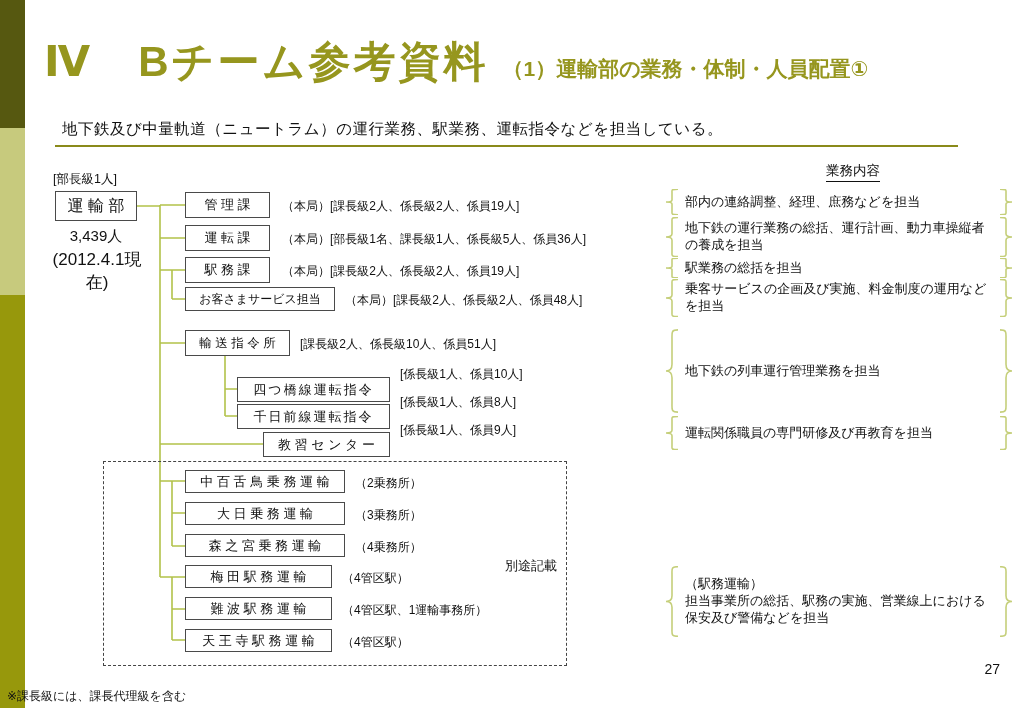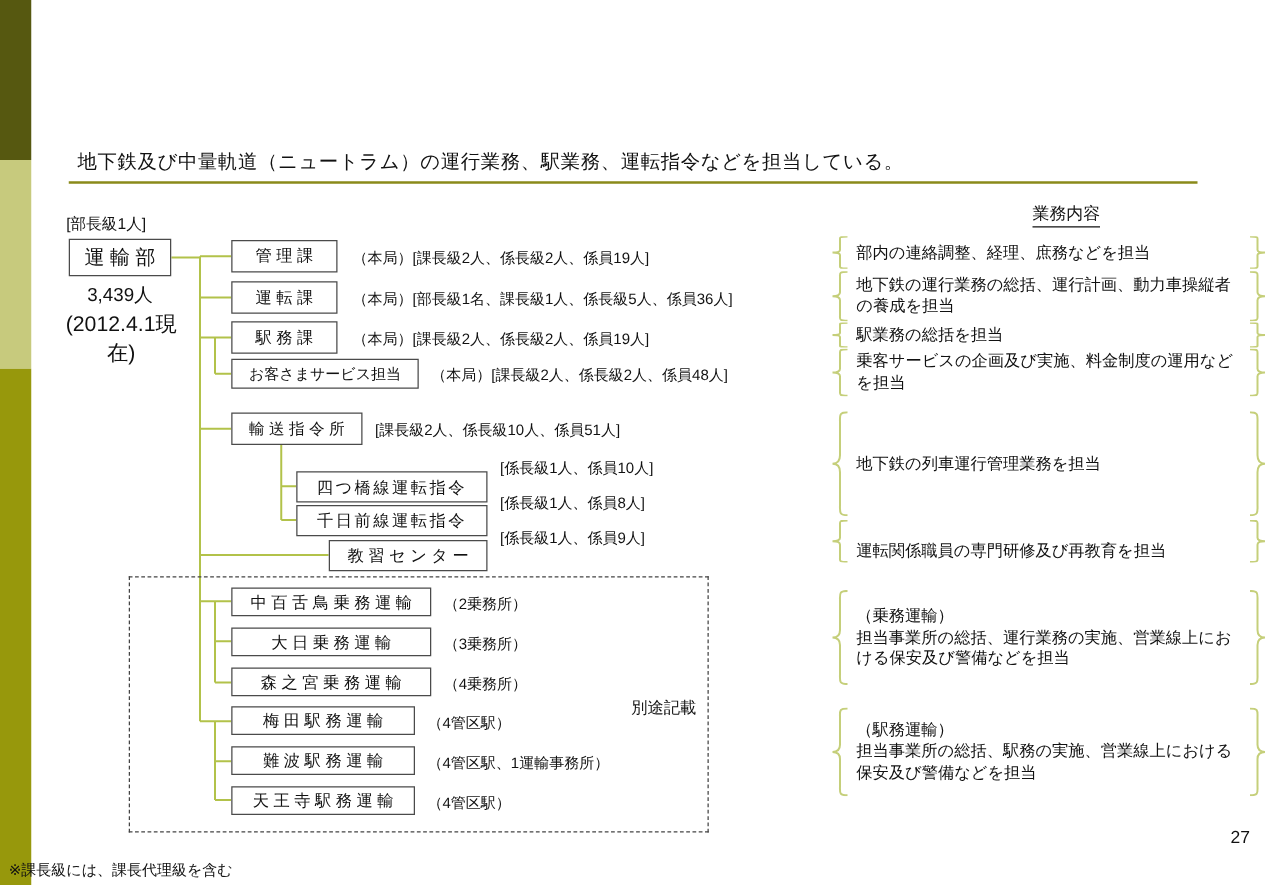--- a/index.html
+++ b/index.html
@@ -40,20 +40,24 @@
 </style>
 </head>
 <body>
 
 <div class="stage">
 
   <div class="bar" style="top:0;height:128px;background:#565810;"></div>
   <div class="bar" style="top:128px;height:167px;background:#c7ca7d;"></div>
   <div class="bar" style="top:295px;height:413px;background:#97980c;"></div>
 
+  <div class="title-row">
+    <span class="title-main">Ⅳ　Bチーム参考資料</span>
+    <span class="title-sub">（1）運輸部の業務・体制・人員配置①</span>
+  </div>
   <div class="lead">地下鉄及び中量軌道（ニュートラム）の運行業務、駅業務、運転指令などを担当している。</div>
   <div class="rule"></div>
 
   <svg class="wires" width="1023" height="708" viewBox="0 0 1023 708">
     <path d="M137,206 H160 M160,205 V577
              M160,205 H185 M160,238 H185 M160,270 H185
              M172,270 V299 M172,299 H185
              M160,343 H185
              M225,356 V416 M225,389 H237 M225,416 H237
              M160,444 H263
@@ -156,42 +160,30 @@
   <div class="duty" style="top:279px;height:38px;">
     <svg class="l" viewBox="0 0 14 100" preserveAspectRatio="none">
         <path d="M13,1 C6,1 7,4 7,12 L7,42 C7,47 5.5,50 1,50 C5.5,50 7,53 7,58 L7,88 C7,96 6,99 13,99" fill="none" stroke="#c5cf7a" stroke-width="1.6" vector-effect="non-scaling-stroke"></path>
       </svg>
     <div class="dtext">乗客サービスの企画及び実施、料金制度の運用などを担当</div>
     <svg class="r" viewBox="0 0 14 100" preserveAspectRatio="none">
         <path d="M1,1 C8,1 7,4 7,12 L7,42 C7,47 8.5,50 13,50 C8.5,50 7,53 7,58 L7,88 C7,96 8,99 1,99" fill="none" stroke="#c5cf7a" stroke-width="1.6" vector-effect="non-scaling-stroke"></path>
       </svg>
   </div>
 
-  <div class="duty" style="top:416px;height:34px;align-items:flex-end;">
+  <div class="duty" style="top:416px;height:34px;">
     <svg class="l" viewBox="0 0 14 100" preserveAspectRatio="none">
         <path d="M13,1 C6,1 7,4 7,12 L7,42 C7,47 5.5,50 1,50 C5.5,50 7,53 7,58 L7,88 C7,96 6,99 13,99" fill="none" stroke="#c5cf7a" stroke-width="1.6" vector-effect="non-scaling-stroke"></path>
       </svg>
     <div class="dtext">運転関係職員の専門研修及び再教育を担当</div>
     <svg class="r" viewBox="0 0 14 100" preserveAspectRatio="none">
         <path d="M1,1 C8,1 7,4 7,12 L7,42 C7,47 8.5,50 13,50 C8.5,50 7,53 7,58 L7,88 C7,96 8,99 1,99" fill="none" stroke="#c5cf7a" stroke-width="1.6" vector-effect="non-scaling-stroke"></path>
       </svg>
   </div>
 
-  <div class="duty" style="top:472px;height:76px;">
-    <svg class="l" viewBox="0 0 14 100" preserveAspectRatio="none">
-        <path d="M13,1 C6,1 7,4 7,12 L7,42 C7,47 5.5,50 1,50 C5.5,50 7,53 7,58 L7,88 C7,96 6,99 13,99" fill="none" stroke="#c5cf7a" stroke-width="1.6" vector-effect="non-scaling-stroke"></path>
-      </svg>
-    <div class="dtext">
-      <span class="duty-head">（乗務運輸）</span>
-      <span>担当事業所の総括、運行業務の実施、営業線上における保安及び警備などを担当</span>
-    </div>
-    <svg class="r" viewBox="0 0 14 100" preserveAspectRatio="none">
-        <path d="M1,1 C8,1 7,4 7,12 L7,42 C7,47 8.5,50 13,50 C8.5,50 7,53 7,58 L7,88 C7,96 8,99 1,99" fill="none" stroke="#c5cf7a" stroke-width="1.6" vector-effect="non-scaling-stroke"></path>
-      </svg>
-  </div>
 
   <div class="duty" style="top:566px;height:71px;">
     <svg class="l" viewBox="0 0 14 100" preserveAspectRatio="none">
         <path d="M13,1 C6,1 7,4 7,12 L7,42 C7,47 5.5,50 1,50 C5.5,50 7,53 7,58 L7,88 C7,96 6,99 13,99" fill="none" stroke="#c5cf7a" stroke-width="1.6" vector-effect="non-scaling-stroke"></path>
       </svg>
     <div class="dtext">
       <span class="duty-head">（駅務運輸）</span>
       <span>担当事業所の総括、駅務の実施、営業線上における保安及び警備などを担当</span>
     </div>
     <svg class="r" viewBox="0 0 14 100" preserveAspectRatio="none">

